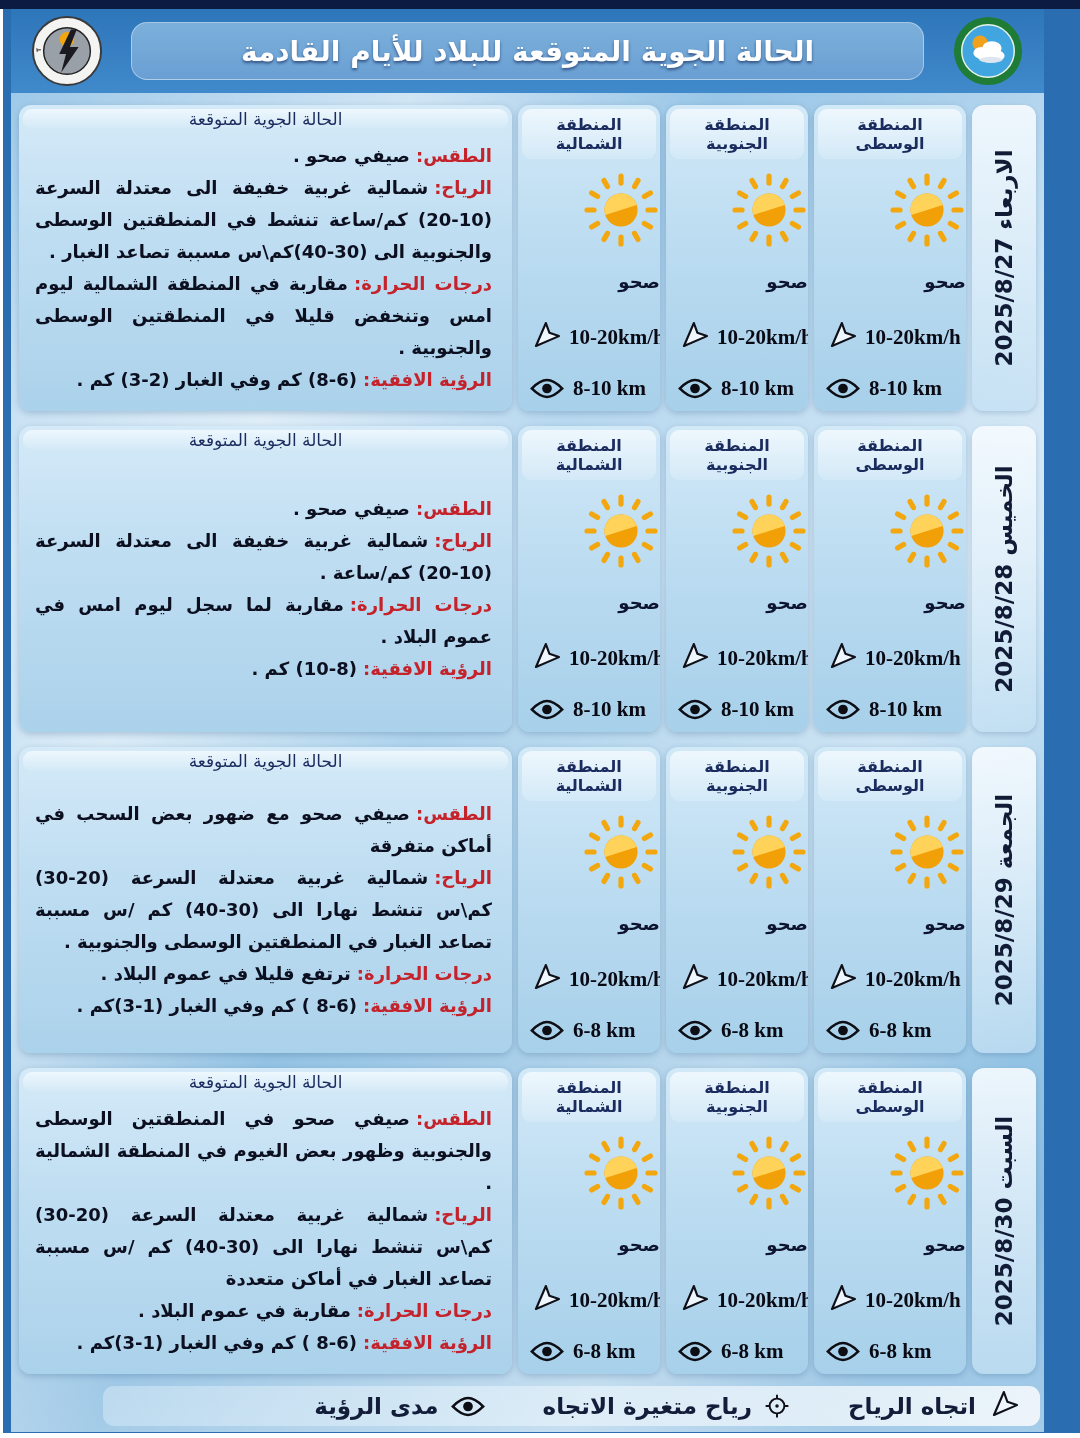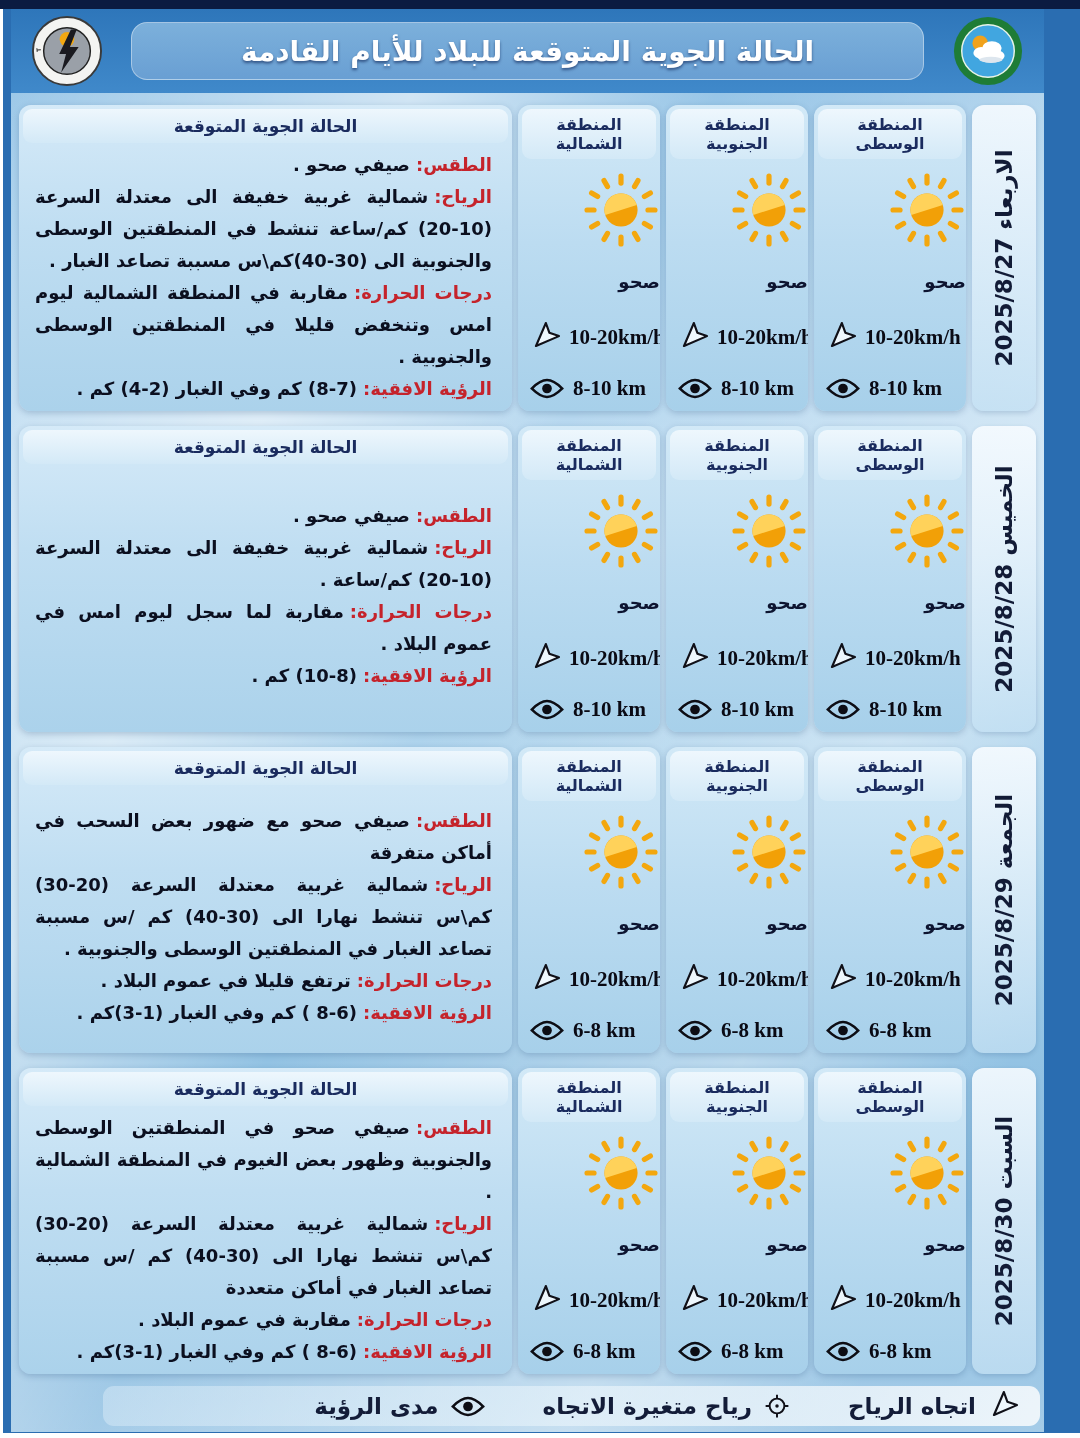--- a/index.html
+++ b/index.html
@@ -41,23 +41,23 @@
   .met { display:flex; direction:ltr; align-items:center; gap:9px; align-self:stretch; padding:0 6px 0 12px; }
   .met.wind { margin-top:30px; }
   .met.vr { margin-top:24px; }
   .wicon { width:30px; height:30px; flex:0 0 auto; }
   .eicon { width:34px; height:21px; flex:0 0 auto; }
   .cicon { width:26px; height:26px; flex:0 0 auto; }
   .val { font-family:"Liberation Serif","DejaVu Serif",serif; font-weight:bold; font-size:21px; color:#0a0a14; white-space:nowrap; }
   .fc { flex:1; border-radius:12px; overflow:hidden;
     background:linear-gradient(180deg,#d5eaf8 0%, #c0def2 40%, #abd2eb 100%);
     box-shadow:0 2px 6px rgba(30,70,120,.25); display:flex; flex-direction:column; }
-  .fch { margin:4px 4px 0 4px; padding:7px 0; border-radius:9px;
+  .fch { margin:4px 4px 0 4px; padding:0 0; border-radius:9px;
     background:linear-gradient(180deg,#eef7fd,#d3e9f7);
-    text-align:center; font-weight:bold; font-size:17px; color:#1a2b5e; }
+    text-align:center; font-weight:normal; font-size:17px; color:#1a2b5e; }
   .fcb { flex:1; display:flex; flex-direction:column; justify-content:center; padding:6px 20px 10px 16px; }
   .fi { font-weight:bold; font-size:18px; line-height:1.78; color:#0b0f1f; text-align:justify; }
   .lbl { color:#c5232b; margin-left:6px; }
   
   .legend { height:40px; margin:12px 4px 0 92px; border-radius:11px;
     background:linear-gradient(270deg, rgba(255,255,255,.8), rgba(236,246,252,.55) 55%, rgba(222,238,249,.45));
     display:flex; align-items:center; gap:58px; padding:0 22px; }
   .li { display:flex; align-items:center; gap:12px; }
   .ll { font-weight:bold; font-size:23px; color:#131c38; white-space:nowrap; }
 </style>
@@ -195,21 +195,21 @@
               </svg>
               <span class="val">8-10 km</span>
             </div>
         </div>
         <div class="fc">
           <div class="fch">الحالة الجوية المتوقعة</div>
           <div class="fcb">
             <p class="fi"><span class="lbl">الطقس:</span><span class="txt">صيفي صحو .</span></p>
             <p class="fi"><span class="lbl">الرياح:</span><span class="txt">شمالية غربية خفيفة الى معتدلة السرعة (10-20) كم/ساعة تنشط في المنطقتين الوسطى والجنوبية الى (30-40)كم\س مسببة تصاعد الغبار .</span></p>
             <p class="fi"><span class="lbl">درجات الحرارة:</span><span class="txt">مقاربة في المنطقة الشمالية ليوم امس وتنخفض قليلا في المنطقتين الوسطى والجنوبية .</span></p>
-            <p class="fi"><span class="lbl">الرؤية الافقية:</span><span class="txt">(7-8) كم وفي الغبار (2-4) كم .</span></p>
+            <p class="fi"><span class="lbl">الرؤية الافقية:</span><span class="txt">(6-8) كم وفي الغبار (2-3) كم .</span></p>
           </div>
         </div>
       </div>
 
       <div class="dr">
         <div class="dp">
             <span class="dpt">الخميس 2025/8/28</span>
           </div>
         <div class="rc">
           <div class="rch">المنطقة الوسطى</div>

